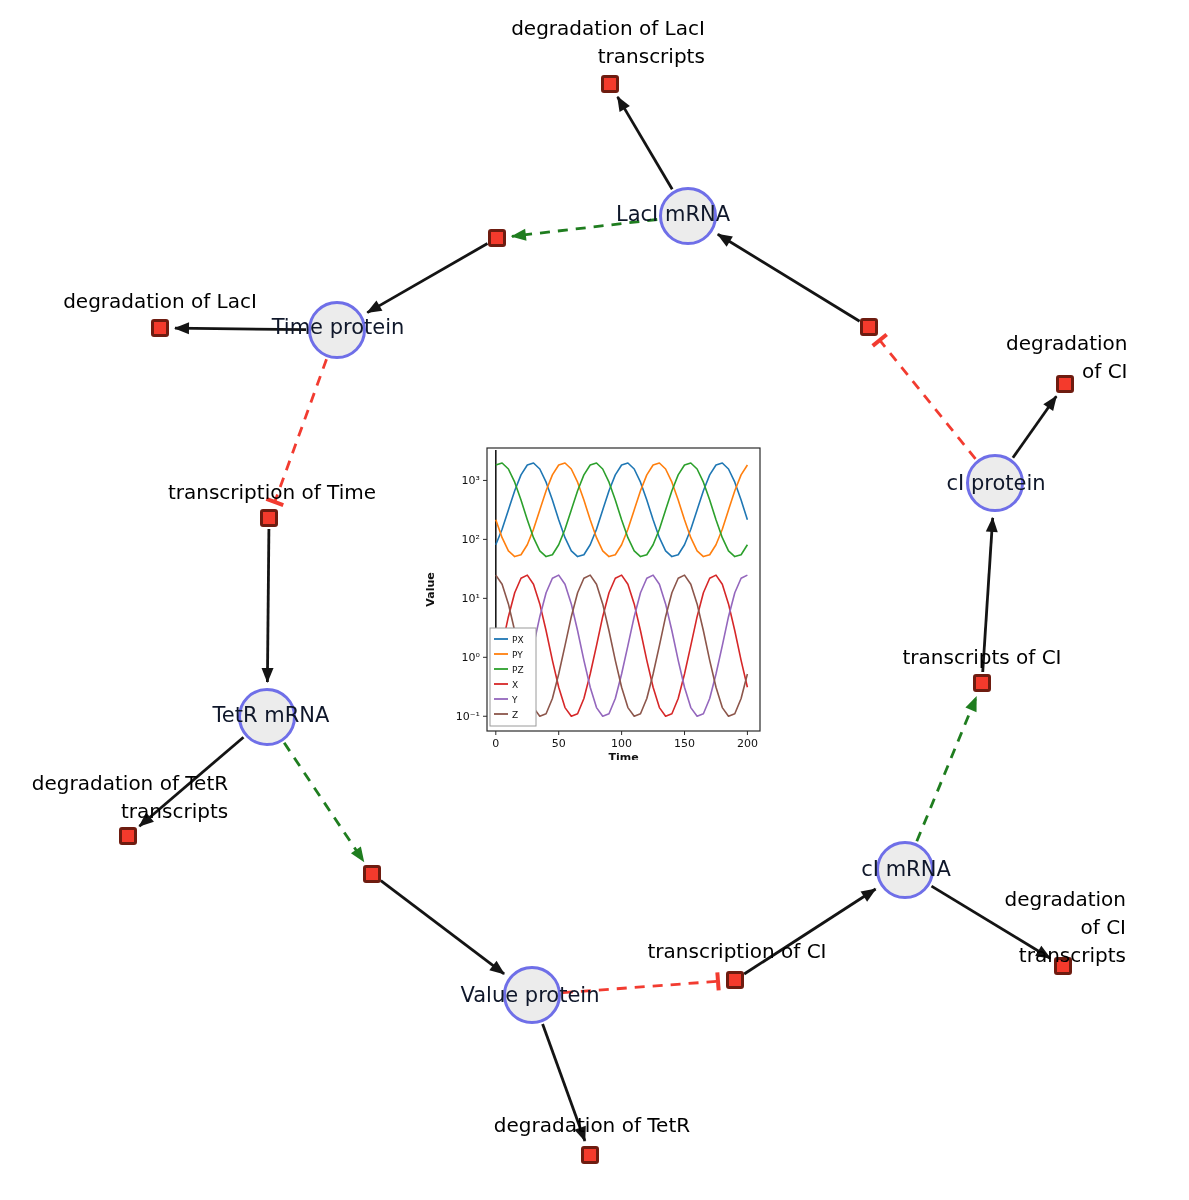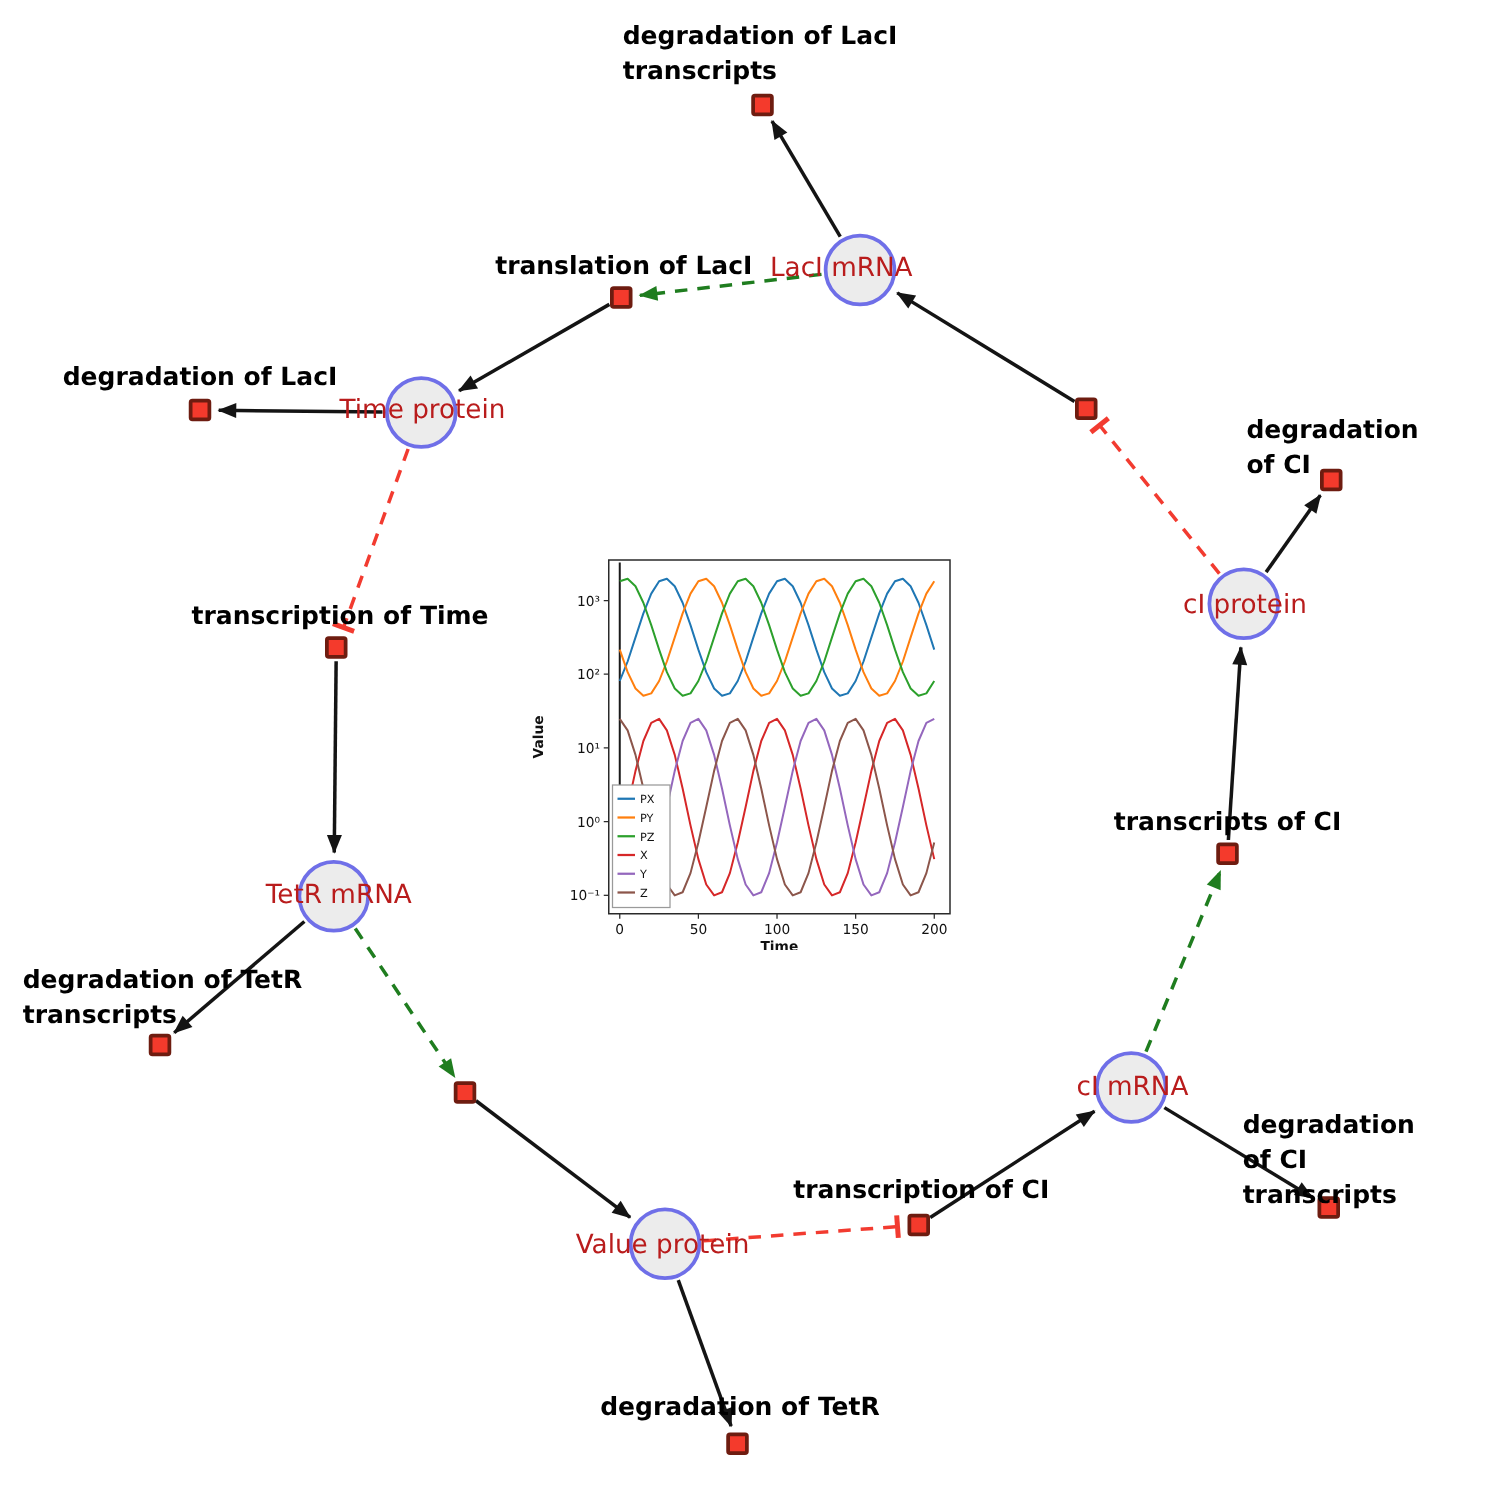--- a/index.html
+++ b/index.html
@@ -16,26 +16,26 @@
     background:#ececec; border:3.5px solid #6f6fe8; box-sizing:border-box;
     transform:translate(-50%,-50%);
   }
   .reaction-square {
     position:absolute; width:18px; height:18px; border-radius:3px;
     background:#f43a2c; border:3px solid #6e1c10; box-sizing:border-box;
     transform:translate(-50%,-50%);
   }
   .species-label {
     position:absolute; transform:translate(-50%,-50%);
-    font-size:21px; color:#b91c1c; white-space:nowrap; text-align:center;
+    font-size:21px; color:#0f172a; white-space:nowrap; text-align:center;
   }
   .reaction-label {
     position:absolute; transform:translate(-50%,-50%);
-    font-size:20px; font-weight:bold; color:#000000;
-    white-space:pre-line; text-align:left; line-height:1.4;
+    font-size:20px; font-weight:normal; color:#000000;
+    white-space:pre-line; text-align:right; line-height:1.4;
   }
 </style>
 </head>
 <body>
 
 <div id="canvas">
 
   <svg id="edge-layer" width="1189" height="1200">
       <defs>
         <marker id="mArrowK" markerUnits="userSpaceOnUse" markerWidth="18" markerHeight="16" refX="15" refY="7" orient="auto">
@@ -90,21 +90,20 @@
 
   <div class="species-label" style="left:673px;top:214px">LacI mRNA</div>
   <div class="species-label" style="left:338px;top:327px">Time protein</div>
   <div class="species-label" style="left:271px;top:715px">TetR mRNA</div>
   <div class="species-label" style="left:530px;top:995px">Value protein</div>
   <div class="species-label" style="left:906px;top:869px">cI mRNA</div>
   <div class="species-label" style="left:996px;top:483px">cI protein</div>
 
   <div class="reaction-label" style="left:608px;top:42px">degradation of LacI
 transcripts</div>
-  <div class="reaction-label" style="left:499px;top:212px">translation of LacI</div>
   <div class="reaction-label" style="left:160px;top:301px">degradation of LacI</div>
   <div class="reaction-label" style="left:1066px;top:357px">degradation of CI</div>
   <div class="reaction-label" style="left:272px;top:492px">transcription of Time</div>
   <div class="reaction-label" style="left:982px;top:657px">transcripts of CI</div>
   <div class="reaction-label" style="left:130px;top:797px">degradation of TetR
 transcripts</div>
   <div class="reaction-label" style="left:1063px;top:927px">degradation of CI
 transcripts</div>
   <div class="reaction-label" style="left:737px;top:951px">transcription of CI</div>
   <div class="reaction-label" style="left:592px;top:1125px">degradation of TetR</div>

